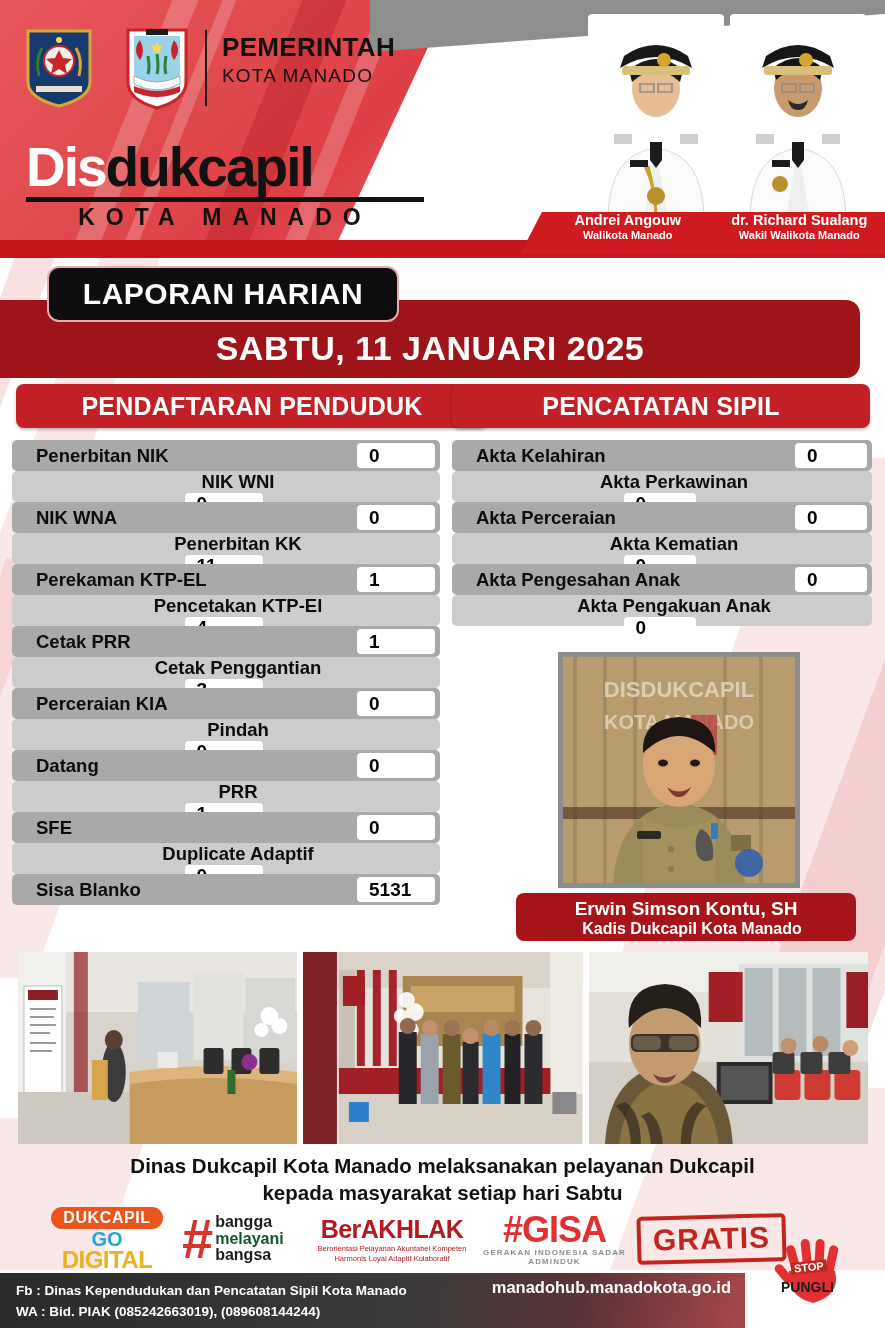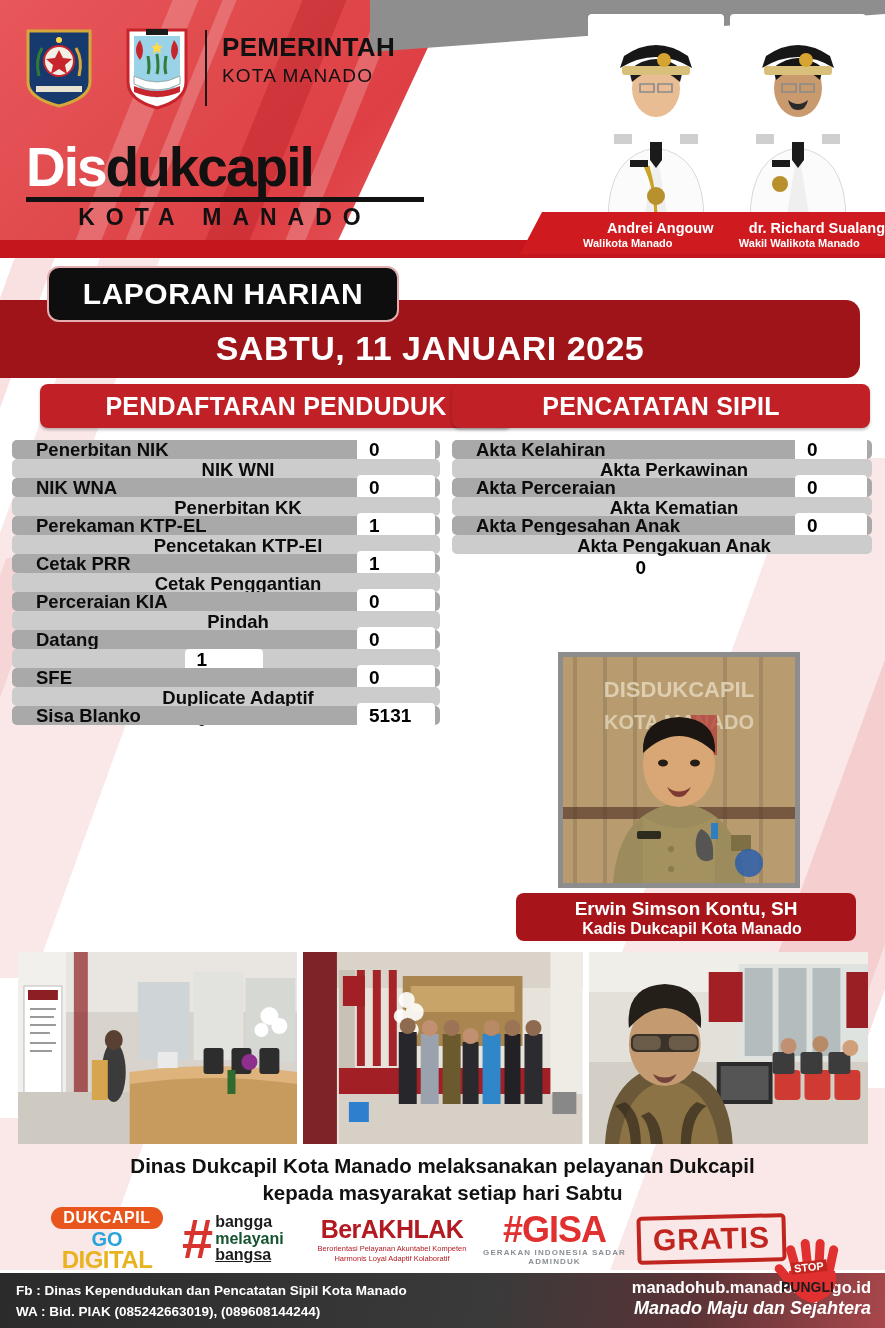--- a/index.html
+++ b/index.html
@@ -87,21 +87,21 @@
   .off-left { left: 8px; }
   .off-right { left: 150px; }
   .off-bar {
     position: absolute; left: 520px; top: 212px; width: 365px; height: 42px;
     background: #cf1b20;
     clip-path: polygon(22px 0, 365px 0, 365px 42px, 0 42px);
     color: #fff; text-align: center;
   }
   .off-bar .names { display: flex; width: 365px; padding-left: 22px; }
   .off-bar .nm { flex: 1; }
-  .off-bar .nm .n1 { font-size: 14.5px; font-weight: bold; margin-top: 8px; text-align: right; }
+  .off-bar .nm .n1 { font-size: 14.5px; font-weight: bold; margin-top: 0; }
   .off-bar .nm .n2 { font-size: 11px; font-weight: bold; margin-top: 1px; }
 
   
   .body-bg {
     position: absolute; left: 0; top: 258px; width: 885px; height: 1012px;
     background: #ffffff; overflow: hidden;
   }
   .bg-diag {
     position: absolute; background: rgba(226,120,124,0.22);
     transform: skewX(-20deg);
@@ -128,29 +128,29 @@
   }
 
   
   .sec-head {
     position: absolute; height: 44px; background: #c02026;
     border-radius: 8px; display: flex; align-items: center; justify-content: center;
     color: #fff; font-size: 25px; font-weight: bold; letter-spacing: .2px;
     z-index: 4;
     box-shadow: 0 2px 3px rgba(0,0,0,.25);
   }
-  .sec-left  { left: 16px;  top: 384px; width: 472px; margin-left: 24px; }
+  .sec-left  { left: 16px;  top: 384px; width: 472px; }
   .sec-right { left: 452px; top: 384px; width: 418px; }
 
   
   .tbl { position: absolute; z-index: 4; }
   .tbl-left  { left: 12px;  top: 440px; width: 428px; }
   .tbl-right { left: 452px; top: 440px; width: 420px; }
   .row {
-    position: relative; height: 19px; margin-bottom: 0;
+    position: relative; height: 31px; margin-bottom: 0;
     border-radius: 5px; display: flex; align-items: center;
   }
   .row.odd  { background: #a9a9a9; }
   .row.even { background: #cccccc; flex-direction: column; }
   .row .lbl {
     font-size: 18.5px; font-weight: bold; color: #0c0c0c;
     padding-left: 24px; flex: 1; white-space: nowrap;
   }
   .row .val {
     width: 78px; height: 25px; margin-right: 5px;
@@ -187,21 +187,21 @@
 
   
   .logos {
     position: absolute; left: 0; top: 1204px; width: 885px; height: 70px;
     display: flex; align-items: center; z-index: 5;
   }
   .logo { position: relative; text-align: center; }
 
   
   .footer {
-    position: absolute; left: 0; top: 1270px; width: 885px; height: 58px;
+    position: absolute; left: 0; top: 1270px; width: 745px; height: 58px;
     background: linear-gradient(100deg,#2b2b2b 0%, #3a3a3a 55%, #5a3336 78%, #a9474b 100%);
     overflow: hidden;
     text-decoration: underline;
   }
   .footer .fleft { position: absolute; left: 16px; top: 11px; color: #fff; }
   .footer .fleft div { font-size: 13.5px; font-weight: bold; line-height: 1.55; }
   .footer .fright { position: absolute; right: 14px; top: 8px; color: #fff; text-align: right; }
   .footer .fright .u { font-size: 16.5px; font-weight: bold; }
   .footer .fright .m { font-size: 18px; font-weight: bold; font-style: italic; margin-top: 1px; }
   .footer-topline { position:absolute; left:0; top:0; width:885px; height:3px; background:#ffffff; }
@@ -371,20 +371,21 @@
       </div>
       <div class="row even">
         <div class="lbl">Pindah</div>
         <div class="val">0</div>
       </div>
       <div class="row odd">
         <div class="lbl">Datang</div>
         <div class="val">0</div>
       </div>
       <div class="row even">
+        <div class="lbl">PRR</div>
         <div class="val">1</div>
       </div>
       <div class="row odd">
         <div class="lbl">SFE</div>
         <div class="val">0</div>
       </div>
       <div class="row even">
         <div class="lbl">Duplicate Adaptif</div>
         <div class="val">0</div>
       </div>
@@ -600,21 +601,21 @@
       </div>
       <div style="color:#27a4dc;font-size:20px;font-weight:bold;line-height:1;">GO</div>
       <div style="color:#e8b31e;font-size:24px;font-weight:bold;line-height:.9;letter-spacing:-.5px;">DIGITAL</div>
     </div>
 
     <div class="logo" style="width:130px;display:flex;align-items:center;">
       <span style="color:#d6342c;font-size:56px;font-weight:bold;line-height:.7;">#</span>
       <span style="text-align:left;margin-left:2px;">
         <span style="display:block;color:#1c1c1c;font-size:16px;font-weight:bold;line-height:1.05;">bangga</span>
         <span style="display:block;color:#14532d;font-size:16px;font-weight:bold;line-height:1.05;">melayani</span>
-        <span style="display:block;color:#1c1c1c;font-size:16px;font-weight:bold;line-height:1.05;text-decoration:underline;">bangsa</span>
+        <span style="display:block;color:#1c1c1c;font-size:16px;font-weight:bold;line-height:1.05;">bangsa</span>
       </span>
     </div>
 
     <div class="logo" style="width:160px;">
       <div style="color:#b31a22;font-size:25px;font-weight:bold;letter-spacing:-.5px;">BerAKHLAK</div>
       <div style="color:#b31a22;font-size:7.5px;line-height:1.3;">Berorientasi Pelayanan Akuntabel Kompeten</div>
       <div style="color:#b31a22;font-size:7.5px;line-height:1.3;">Harmonis Loyal Adaptif Kolaboratif</div>
     </div>
 
     <div class="logo" style="width:165px;">
@@ -645,17 +646,16 @@
   </div>
 
   <div class="footer">
     <div class="footer-topline"></div>
     <div class="fleft">
       <div>Fb : Dinas Kependudukan dan Pencatatan Sipil Kota Manado</div>
       <div>WA : Bid. PIAK (085242663019), (089608144244)</div>
     </div>
     <div class="fright">
       <div class="u">manadohub.manadokota.go.id</div>
-      <div class="m">Manado Maju dan Sejahtera</div>
     </div>
   </div>
 
 </div>
 
 </body></html>

